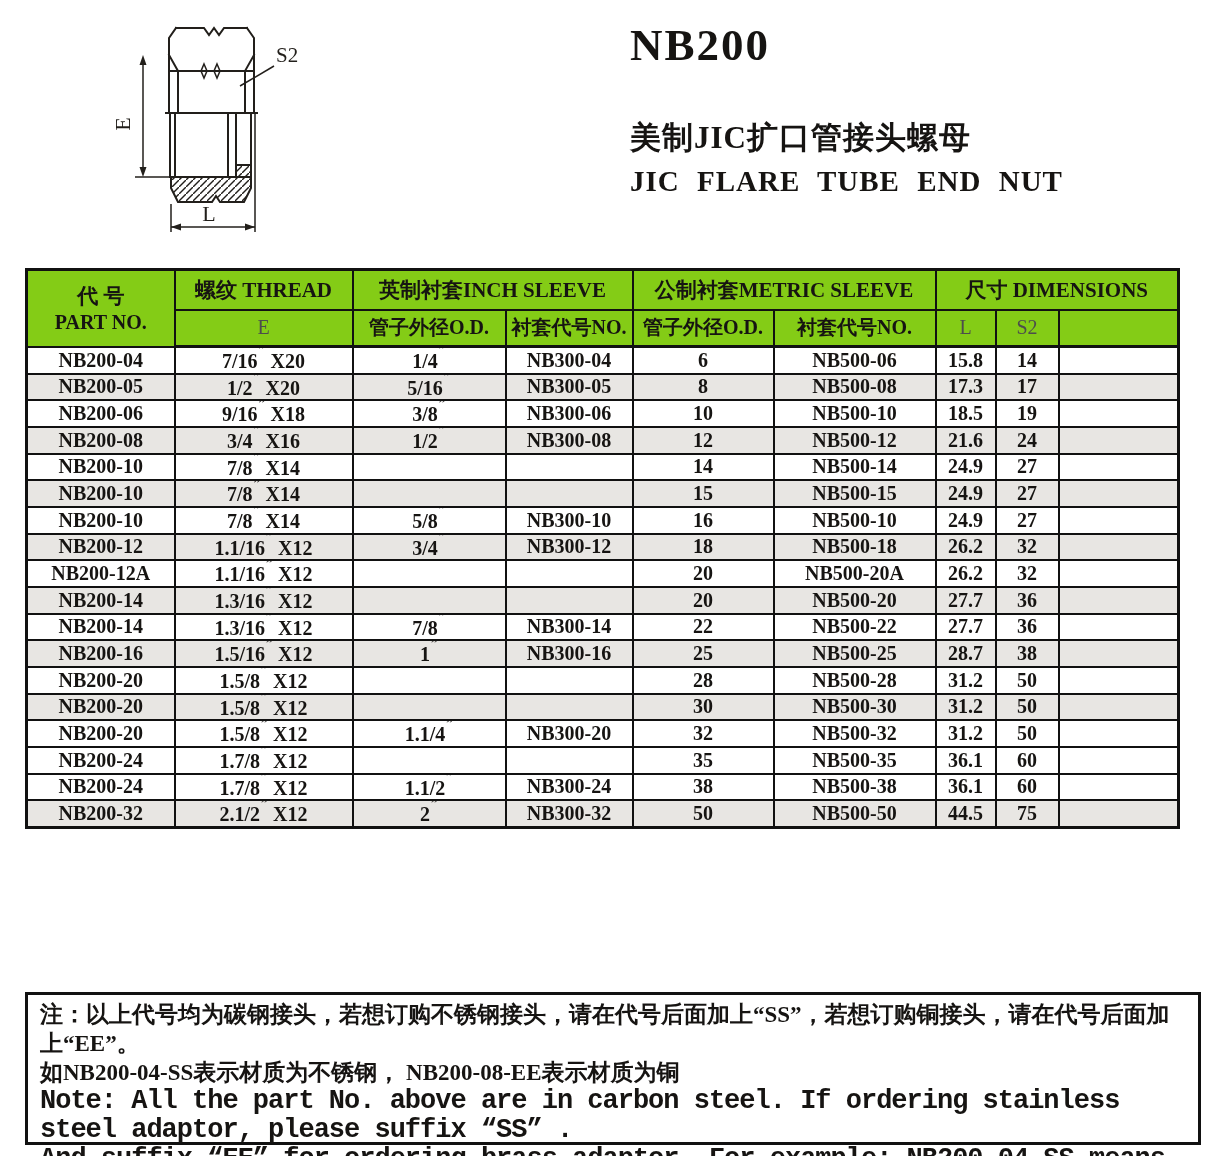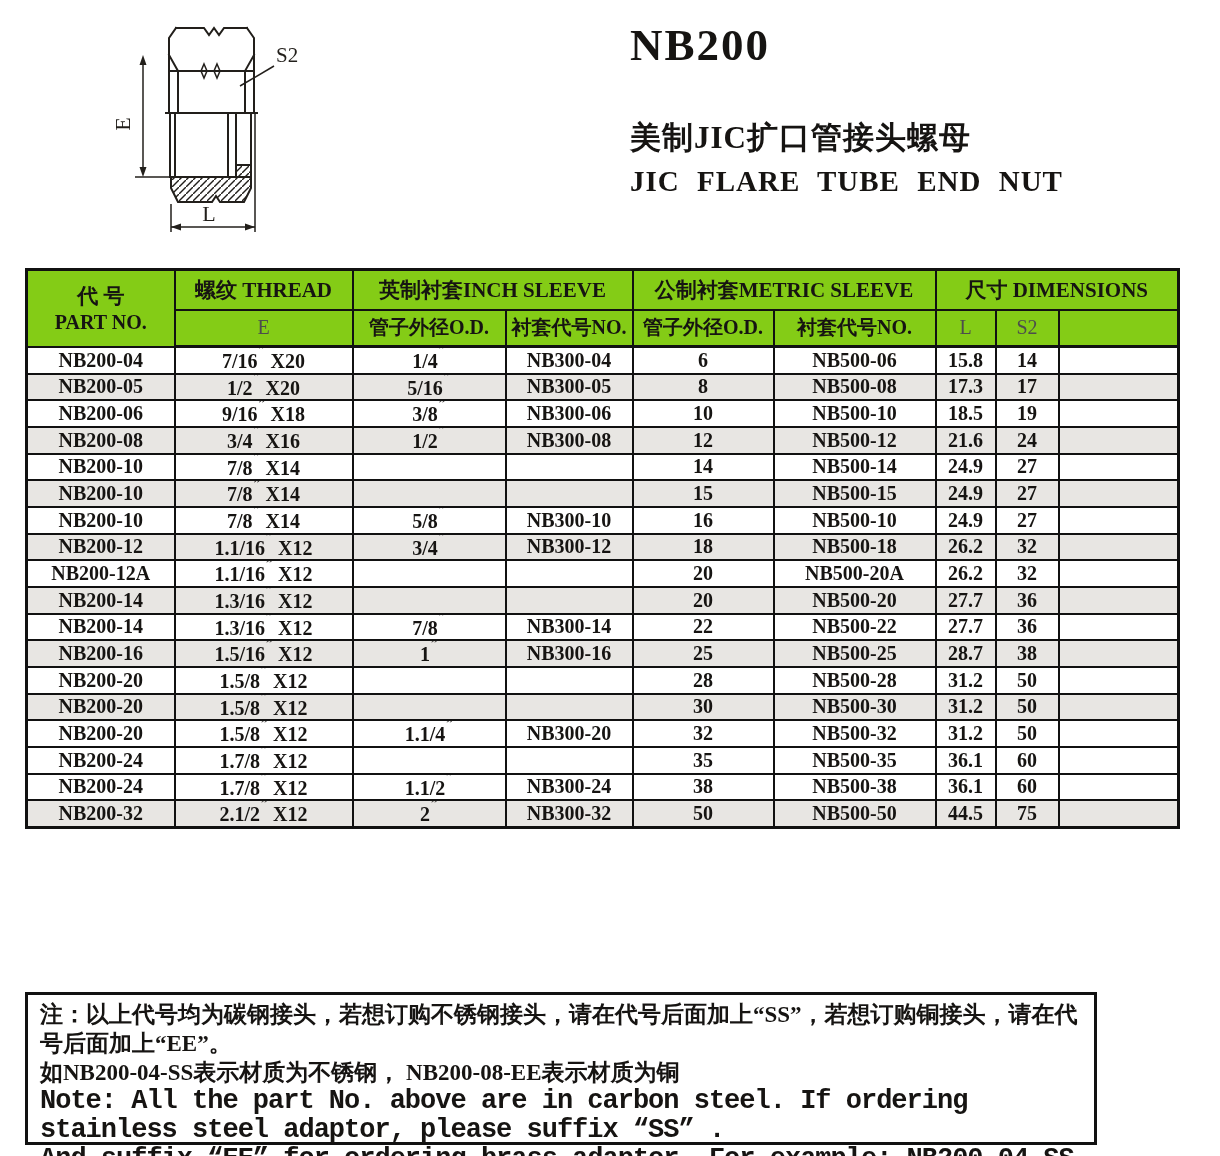--- a/index.html
+++ b/index.html
@@ -27,21 +27,21 @@
   thead tr.r2 th{font-size:20px;}
   thead tr:last-child th{border-bottom:3px solid #111;}
   th .sub{font-size:20px;font-weight:700;margin-top:1px;}
   th.dim{color:#4d4d4d;font-weight:400;font-size:20px;font-family:"Liberation Serif",serif;}
   tbody tr{height:20px;}
   tbody td{font-size:20px;font-weight:600;background:#ffffff;}
   tbody tr.shaded td{background:#e8e6e3;}
   sup.q{font-size:70%;position:relative;top:-0.4em;margin-left:1px;}
 
   
-  .note-box{position:absolute;left:25px;top:992px;width:1072px;height:153px;
+  .note-box{position:absolute;left:25px;top:992px;width:1176px;height:153px;
             border:3px solid #111;box-sizing:border-box;padding:5px 12px 0 12px;}
   .note-line-cn{font-size:23px;font-weight:600;line-height:29px;letter-spacing:0px;}
   .note-line-en{font-size:27px;font-weight:600;line-height:29px;
                 font-family:"Liberation Mono","DejaVu Sans Mono",monospace;letter-spacing:-1px;}
 </style>
 </head>
 <body>
 
 <div id="page">
 

